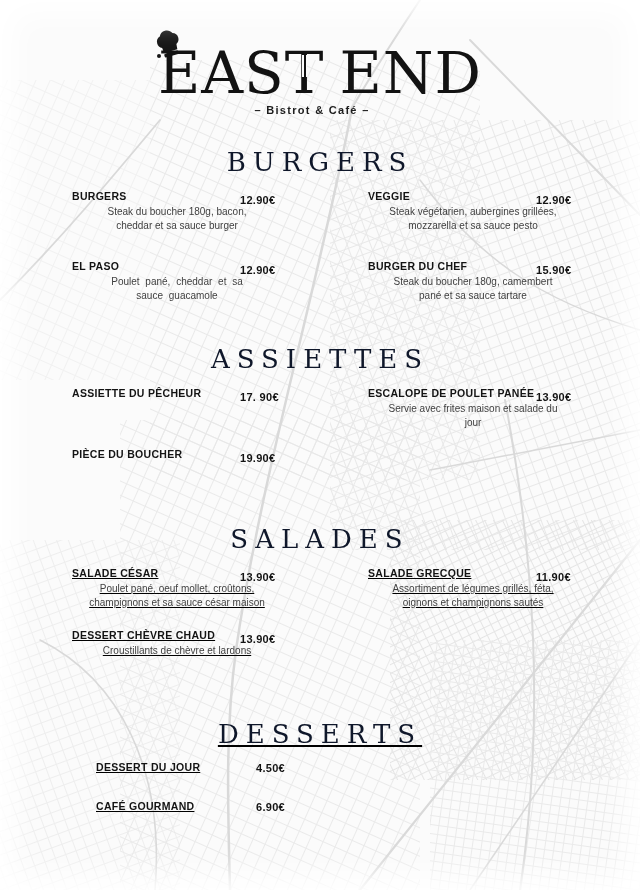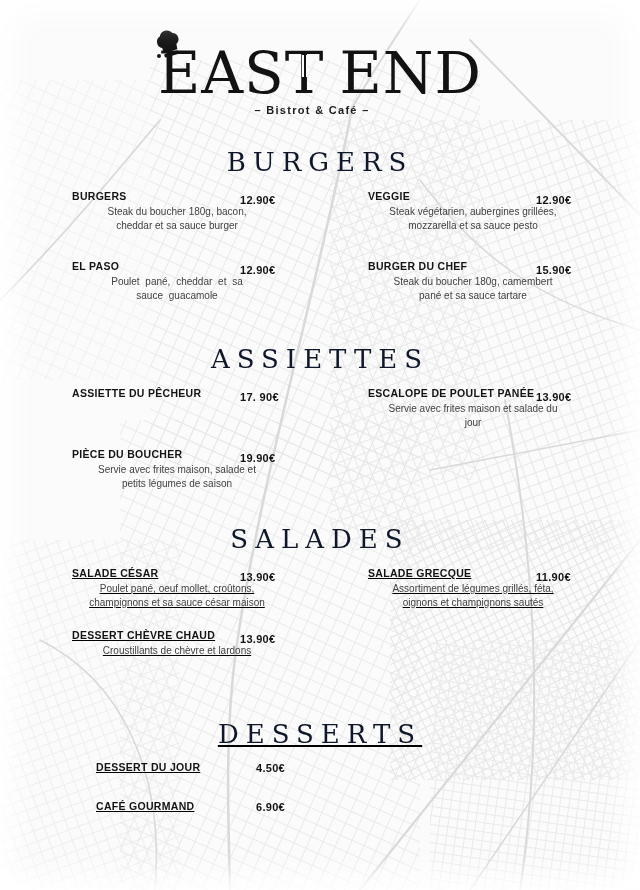--- a/index.html
+++ b/index.html
@@ -151,22 +151,20 @@
     <div class="item-text">
       <div class="item-name">ESCALOPE DE POULET PANÉE</div>
       <div class="item-desc">Servie avec frites maison et salade du
 jour</div>
     </div>
     <div class="item-price">13.90€</div>
   </div>
             <div class="item">
     <div class="item-text">
       <div class="item-name">PIÈCE DU BOUCHER</div>
-      <div class="item-desc">Servie avec frites maison, salade et
-petits légumes de saison</div>
     </div>
     <div class="item-price">19.90€</div>
   </div>
           </div>
   </section>
         <section class="section sec-salades">
     <h2 class="section-title">SALADES</h2>
     <div class="items">
             <div class="item">
     <div class="item-text">

